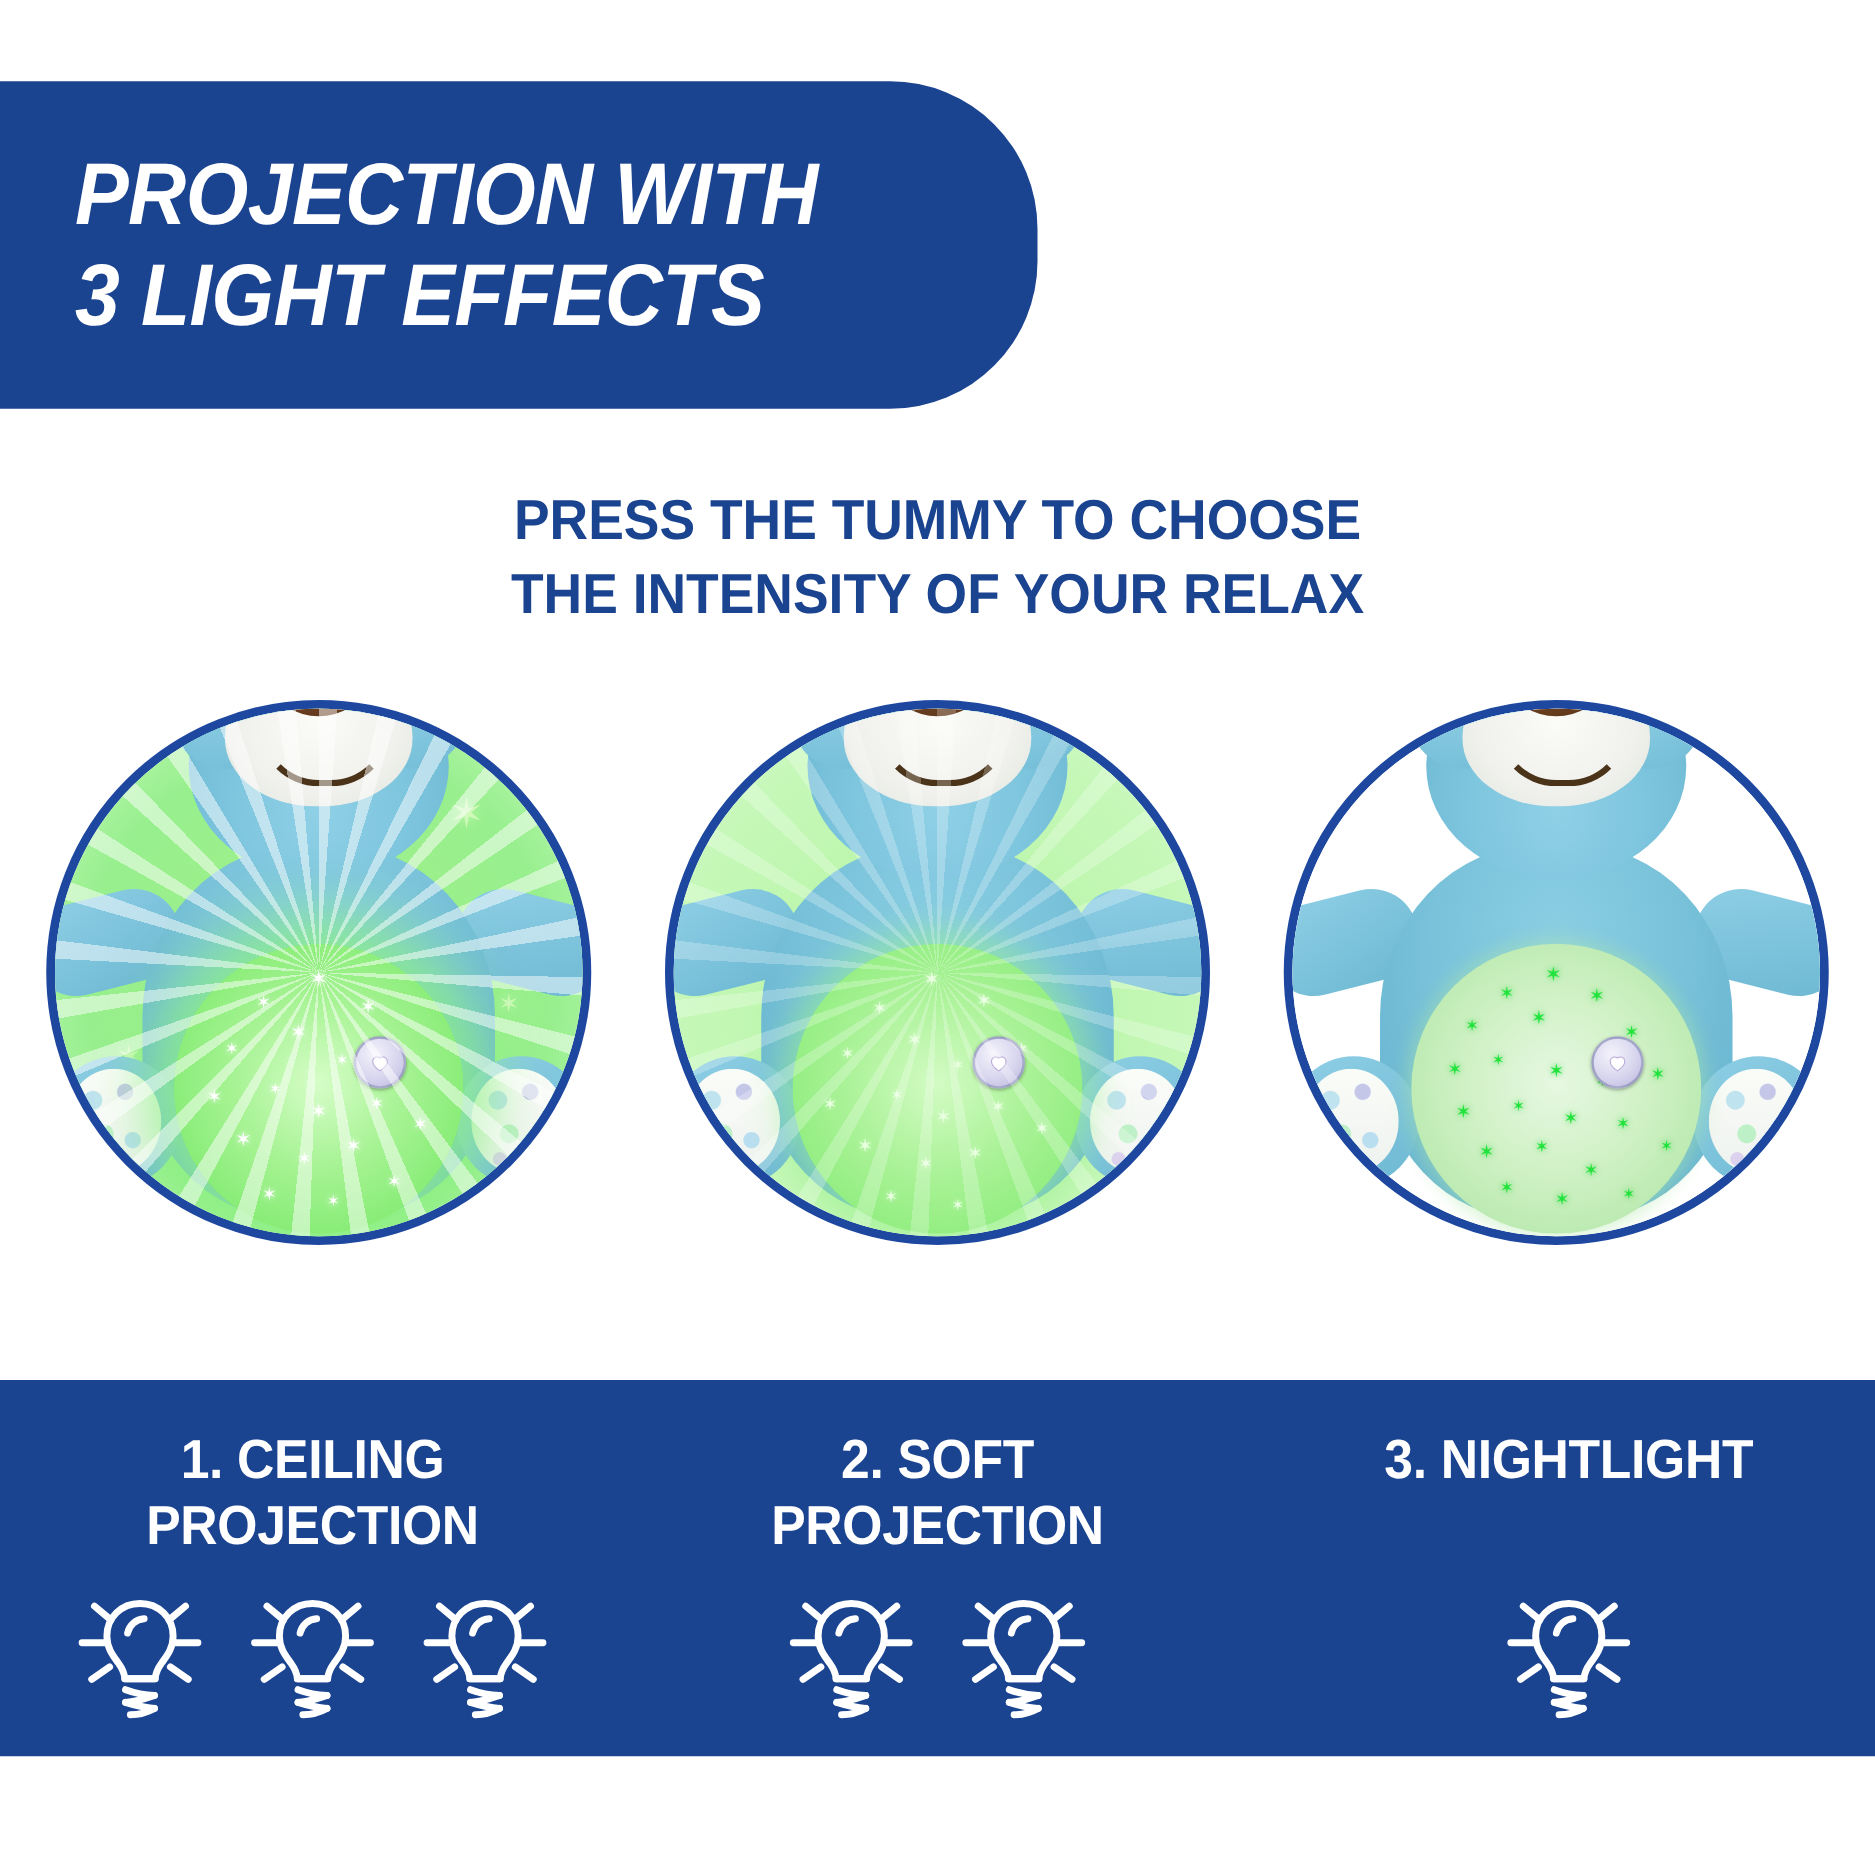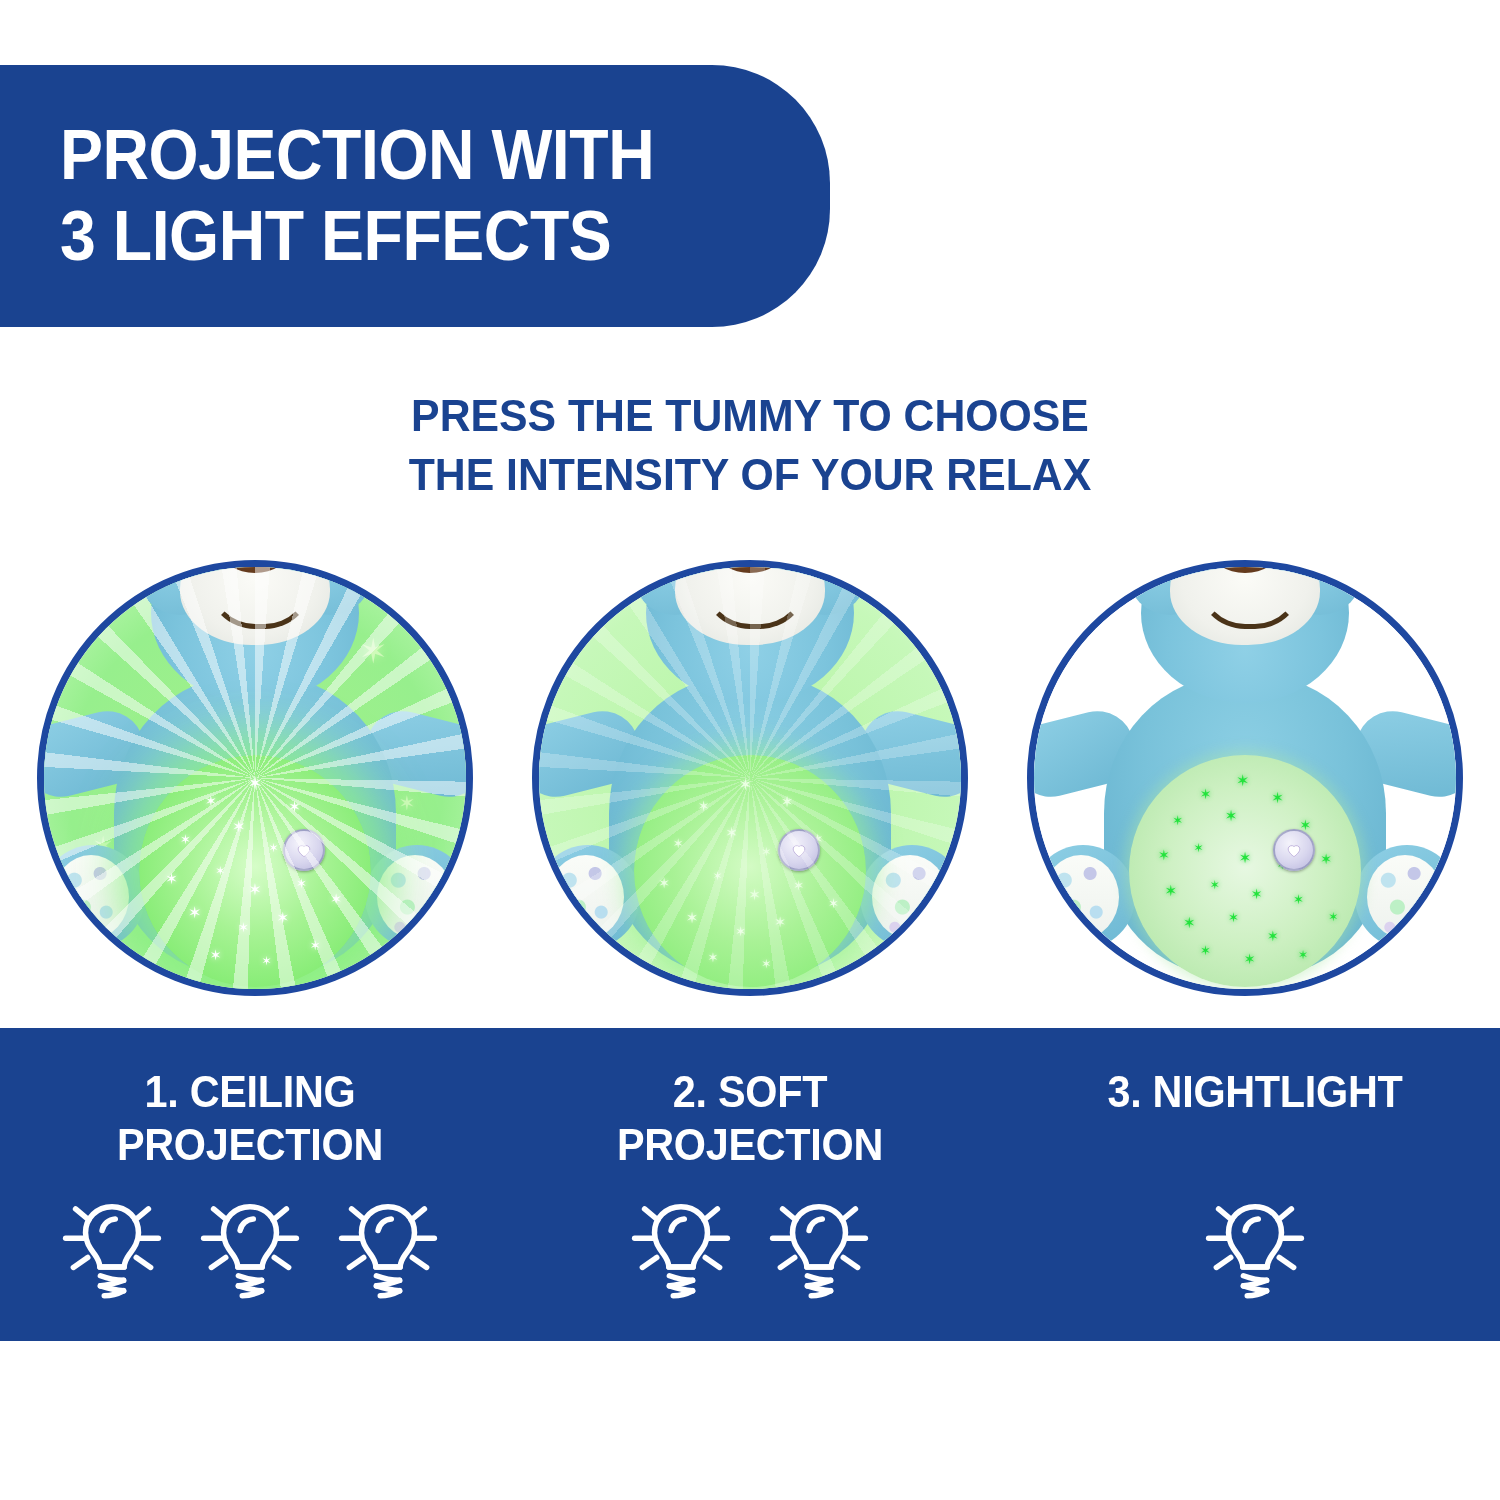--- a/index.html
+++ b/index.html
@@ -23,20 +23,21 @@
     top: 65px;
     width: 830px;
     height: 262px;
     background: #1a4390;
     border-radius: 0 118px 118px 0;
     box-sizing: border-box;
     padding: 26px 40px 26px 60px;
     display: flex;
     flex-direction: column;
     justify-content: center;
+    font-style: italic;
   }
   .header-line {
     color: #ffffff;
     font-size: 70px;
     font-weight: bold;
     line-height: 1.16;
     letter-spacing: -0.5px;
     transform: scaleX(0.92);
     transform-origin: left center;
     white-space: nowrap;
@@ -291,21 +292,21 @@
     display: flex;
     align-items: center;
     justify-content: center;
   }
   .heart-button svg { width: 20px; height: 20px; display: block; }
 
   
   .bottom-panel {
     position: absolute;
     left: 0;
-    top: 1028px;
+    top: 1104px;
     width: 1500px;
     height: 313px;
     background: #1a4390;
   }
   .mode-col {
     position: absolute;
     top: 0;
     height: 315px;
   }
   .mode-col.c1 { left: 30px;   width: 440px; }

